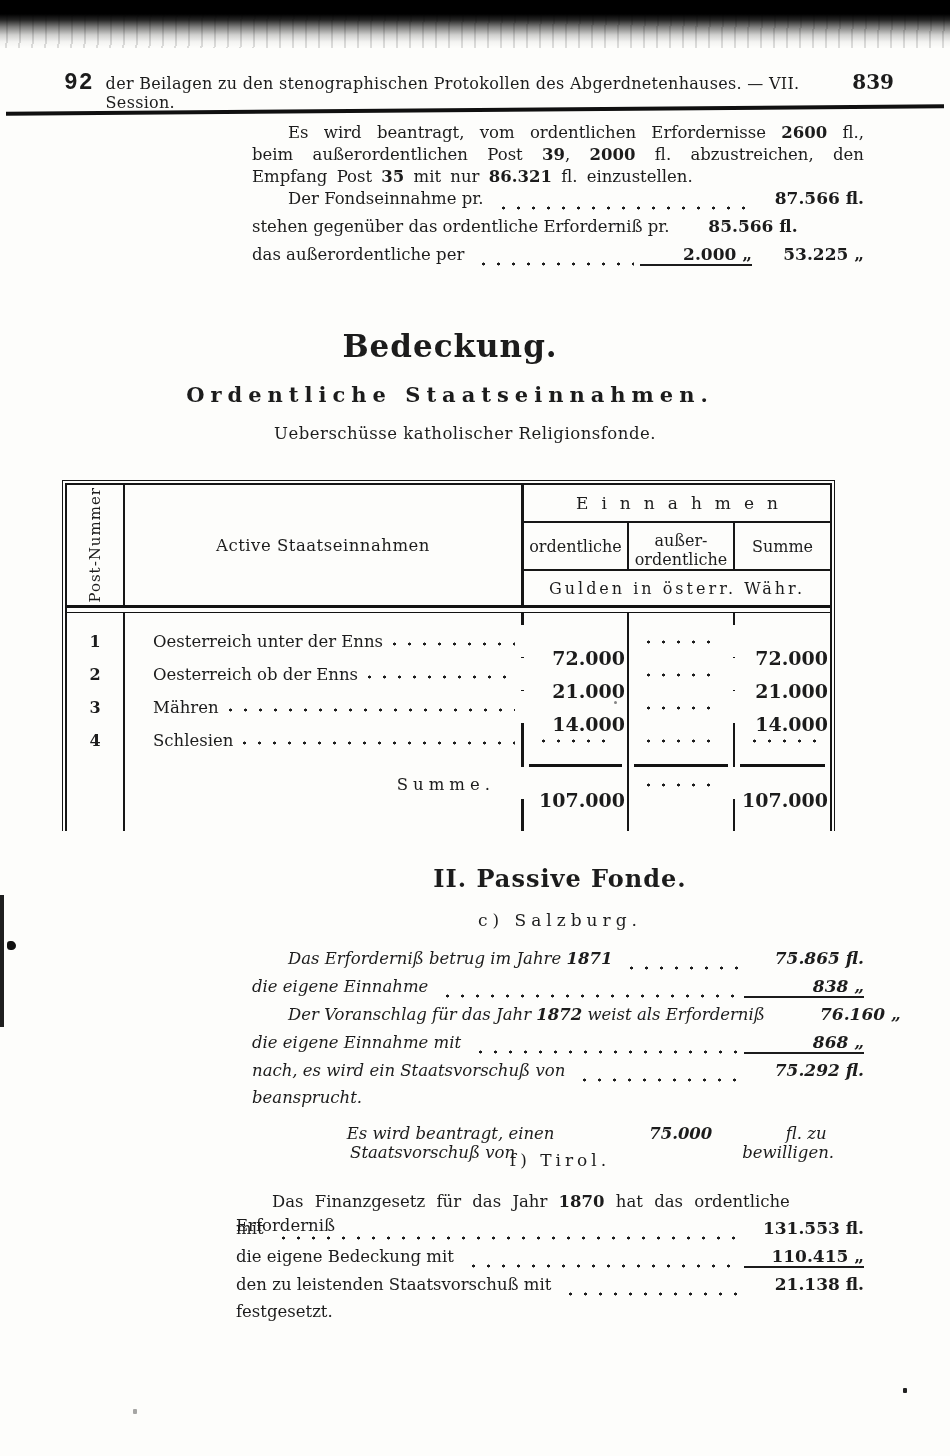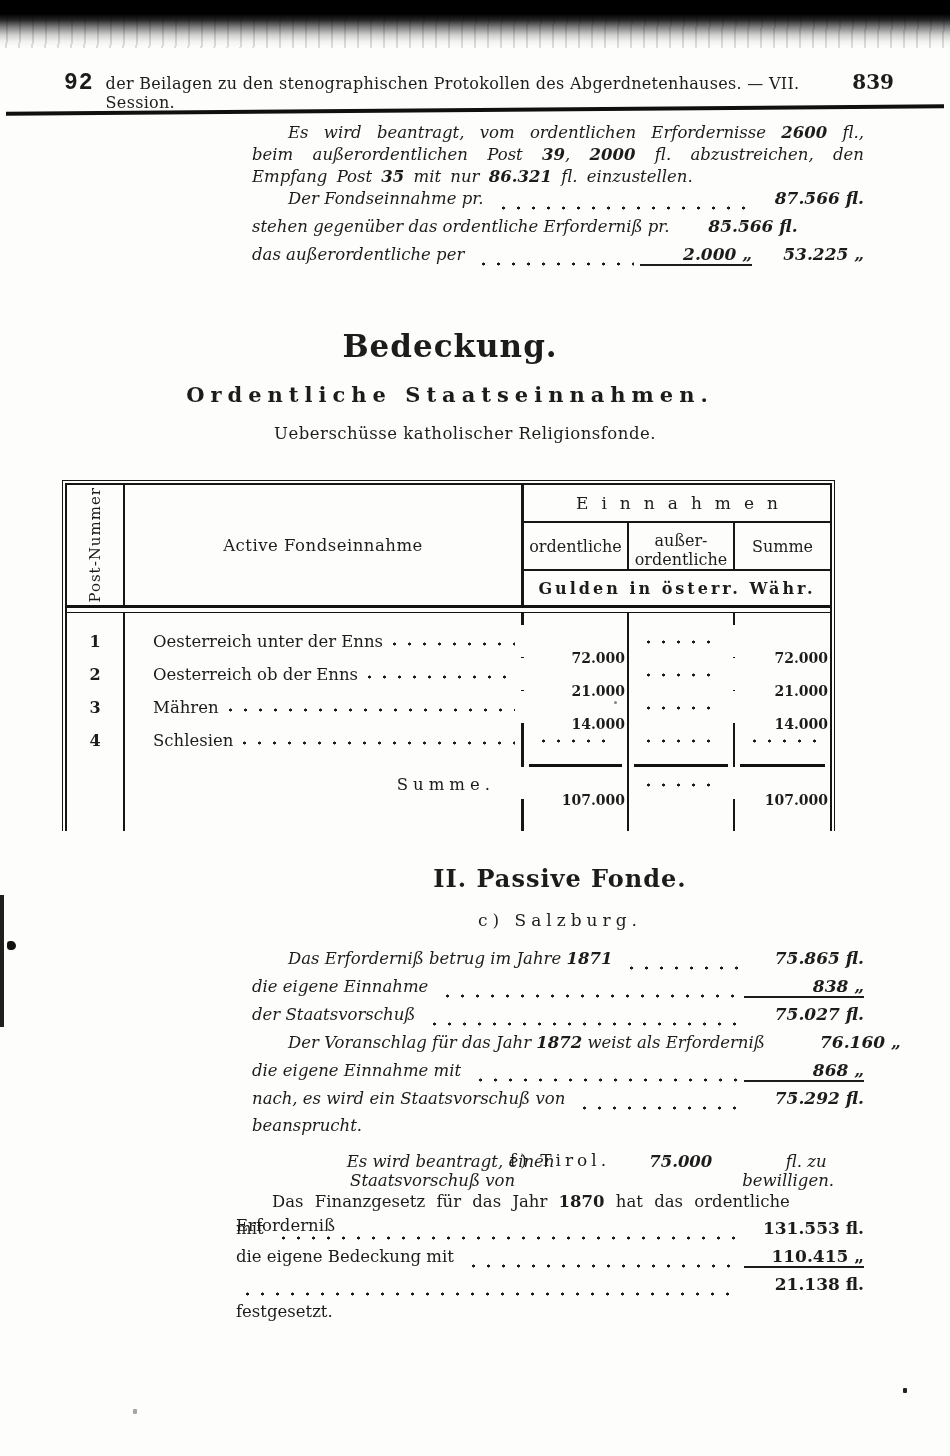--- a/index.html
+++ b/index.html
@@ -44,21 +44,21 @@
 
   
   .h-bedeckung{position:absolute;top:328px;left:0;width:900px;text-align:center;font-size:31px;font-weight:bold;letter-spacing:1px;}
   .h-staats{position:absolute;top:382px;left:0;width:900px;text-align:center;font-size:21px;font-weight:bold;letter-spacing:6px;}
   .h-uebersch{position:absolute;top:424px;left:0;width:930px;text-align:center;font-size:16.5px;letter-spacing:.5px;}
   .h-passive{position:absolute;top:864px;left:160px;width:800px;text-align:center;font-size:24px;font-weight:bold;letter-spacing:1px;}
   .h-salzburg{position:absolute;top:910px;left:160px;width:800px;text-align:center;font-size:17px;letter-spacing:5px;}
   .h-tirol{position:absolute;top:1150px;left:160px;width:800px;text-align:center;font-size:17px;letter-spacing:4px;}
 
   
-  .intro{position:absolute;top:122px;left:252px;width:612px;font-style:italic;}
+  .intro{position:absolute;top:122px;left:252px;width:612px;}
   .salzburg{position:absolute;top:948px;left:252px;width:612px;font-style:italic;}
   .salzburg .amt{width:120px;}
   .tirol{position:absolute;top:1190px;left:236px;width:628px;}
   .tirol .amt{width:120px;}
   .tirol .tline{font-size:16.5px;line-height:24px;text-indent:36px;word-spacing:6px;height:28px;}
 
   
   .fund-table{position:absolute;top:480px;left:62px;width:773px;}
   .t-outer{border:1.5px solid #161616;border-bottom:none;padding:2px 2px 0 2px;}
   .t-inner{border:2.5px solid #161616;border-bottom:none;}
@@ -66,26 +66,26 @@
     grid-template-rows:38px 48px 34px 8px 12px 33px 33px 33px 33px 10px 34px 30px;}
   .cell{display:flex;align-items:center;justify-content:center;}
   .bl-a{border-left:2.5px solid #161616;}   
   .bl-b{border-left:3px solid #161616;}     
   .bl-c{border-left:2px solid #161616;}     
   .c-postnr{grid-column:1;grid-row:1/span 3;}
   .c-postnr span{writing-mode:vertical-rl;transform:rotate(180deg);font-size:15px;letter-spacing:1px;white-space:nowrap;}
   .c-fonds{grid-column:2;grid-row:1/span 3;font-size:16.5px;letter-spacing:.5px;}
   .c-einnahmen{grid-column:3/span 3;grid-row:1;border-bottom:2.5px solid #161616;font-size:17px;letter-spacing:13px;text-indent:13px;}
   .c-sub{grid-row:2;border-bottom:2.5px solid #161616;font-size:16px;text-align:center;line-height:19px;}
-  .c-unit{grid-column:3/span 3;grid-row:3;font-size:16px;letter-spacing:3px;font-weight:bold;}
+  .c-unit{grid-column:3/span 3;grid-row:3;font-size:16px;letter-spacing:3px;}
   .thickrule{grid-column:1/span 5;grid-row:4;border-top:3.5px solid #121212;border-bottom:1.5px solid #121212;height:8px;box-sizing:border-box;}
   .b-nr{font-size:16px;font-weight:bold;}
   .b-name{justify-content:flex-start;padding-left:28px;font-size:16.5px;}
   .b-name .dots{margin-bottom:9px;}
-  .b-val{justify-content:flex-end;padding-right:2px;font-size:14px;font-weight:bold;margin-top:32px;}
+  .b-val{justify-content:flex-end;padding-right:2px;font-size:19px;font-weight:bold;margin-top:32px;}
   .b-dotcell{padding:0 8px;}
   .b-dotcell .dots{margin-bottom:0;align-self:center;}
   .total-rule{width:100%;margin:0 5px;border-top:3.5px solid #121212;align-self:end;}
   .s-label{justify-content:flex-end;padding-right:26px;font-size:16.5px;letter-spacing:5px;}
 </style>
 </head>
 <body>
 
 <div class="top-band"></div>
 <div class="edge-strip"></div>
@@ -127,21 +127,21 @@
 <div class="h-uebersch">Ueberschüsse katholischer Religionsfonde.</div>
 
 <div class="fund-table">
  <div class="t-outer">
   <div class="t-inner">
    <div class="t-grid">
 
     <div class="cell c-postnr">
             <span>Post-Nummer</span>
           </div>
-    <div class="cell c-fonds bl-a">Active Fondseinnahme</div>
+    <div class="cell c-fonds bl-a">Active Staatseinnahmen</div>
     <div class="cell c-einnahmen bl-b">Einnahmen</div>
 
     <div class="cell c-sub bl-b" style="grid-column:3;">ordentliche</div>
     <div class="cell c-sub bl-c" style="grid-column:4;flex-direction:column;justify-content:flex-end;">
       <span>außer-</span>
       <span>ordentliche</span>
     </div>
     <div class="cell c-sub bl-c" style="grid-column:5;">Summe</div>
 
     <div class="cell c-unit bl-b">Gulden in österr. Währ.</div>
@@ -240,25 +240,20 @@
   <div class="lrow indent">
     <span class="lbl">Das Erforderniß betrug im Jahre <b>1871</b></span>
     <span class="dots"></span>
     <span class="amt">75.865 fl.</span>
   </div>
   <div class="lrow">
     <span class="lbl">die eigene Einnahme</span>
     <span class="dots"></span>
     <span class="amt sumline">838 „</span>
   </div>
-  <div class="lrow">
-    <span class="lbl">der Staatsvorschuß</span>
-    <span class="dots"></span>
-    <span class="amt">75.027 fl.</span>
-  </div>
   <div class="lrow indent">
     <span class="lbl">Der Voranschlag für das Jahr <b>1872</b> weist als Erforderniß</span>
     <span class="dots"></span>
     <span class="amt">76.160 „</span>
   </div>
   <div class="lrow">
     <span class="lbl">die eigene Einnahme mit</span>
     <span class="dots"></span>
     <span class="amt sumline">868 „</span>
   </div>
@@ -279,17 +274,18 @@
     <span class="lbl">mit</span>
     <span class="dots"></span>
     <span class="amt">131.553 fl.</span>
   </div>
   <div class="lrow">
     <span class="lbl">die eigene Bedeckung mit</span>
     <span class="dots"></span>
     <span class="amt sumline">110.415 „</span>
   </div>
   <div class="lrow">
+    <span class="lbl">den zu leistenden Staatsvorschuß mit</span>
     <span class="dots"></span>
     <span class="amt">21.138 fl.</span>
   </div>
   <div class="plainline">festgesetzt.</div>
 </div>
 
 </body></html>

